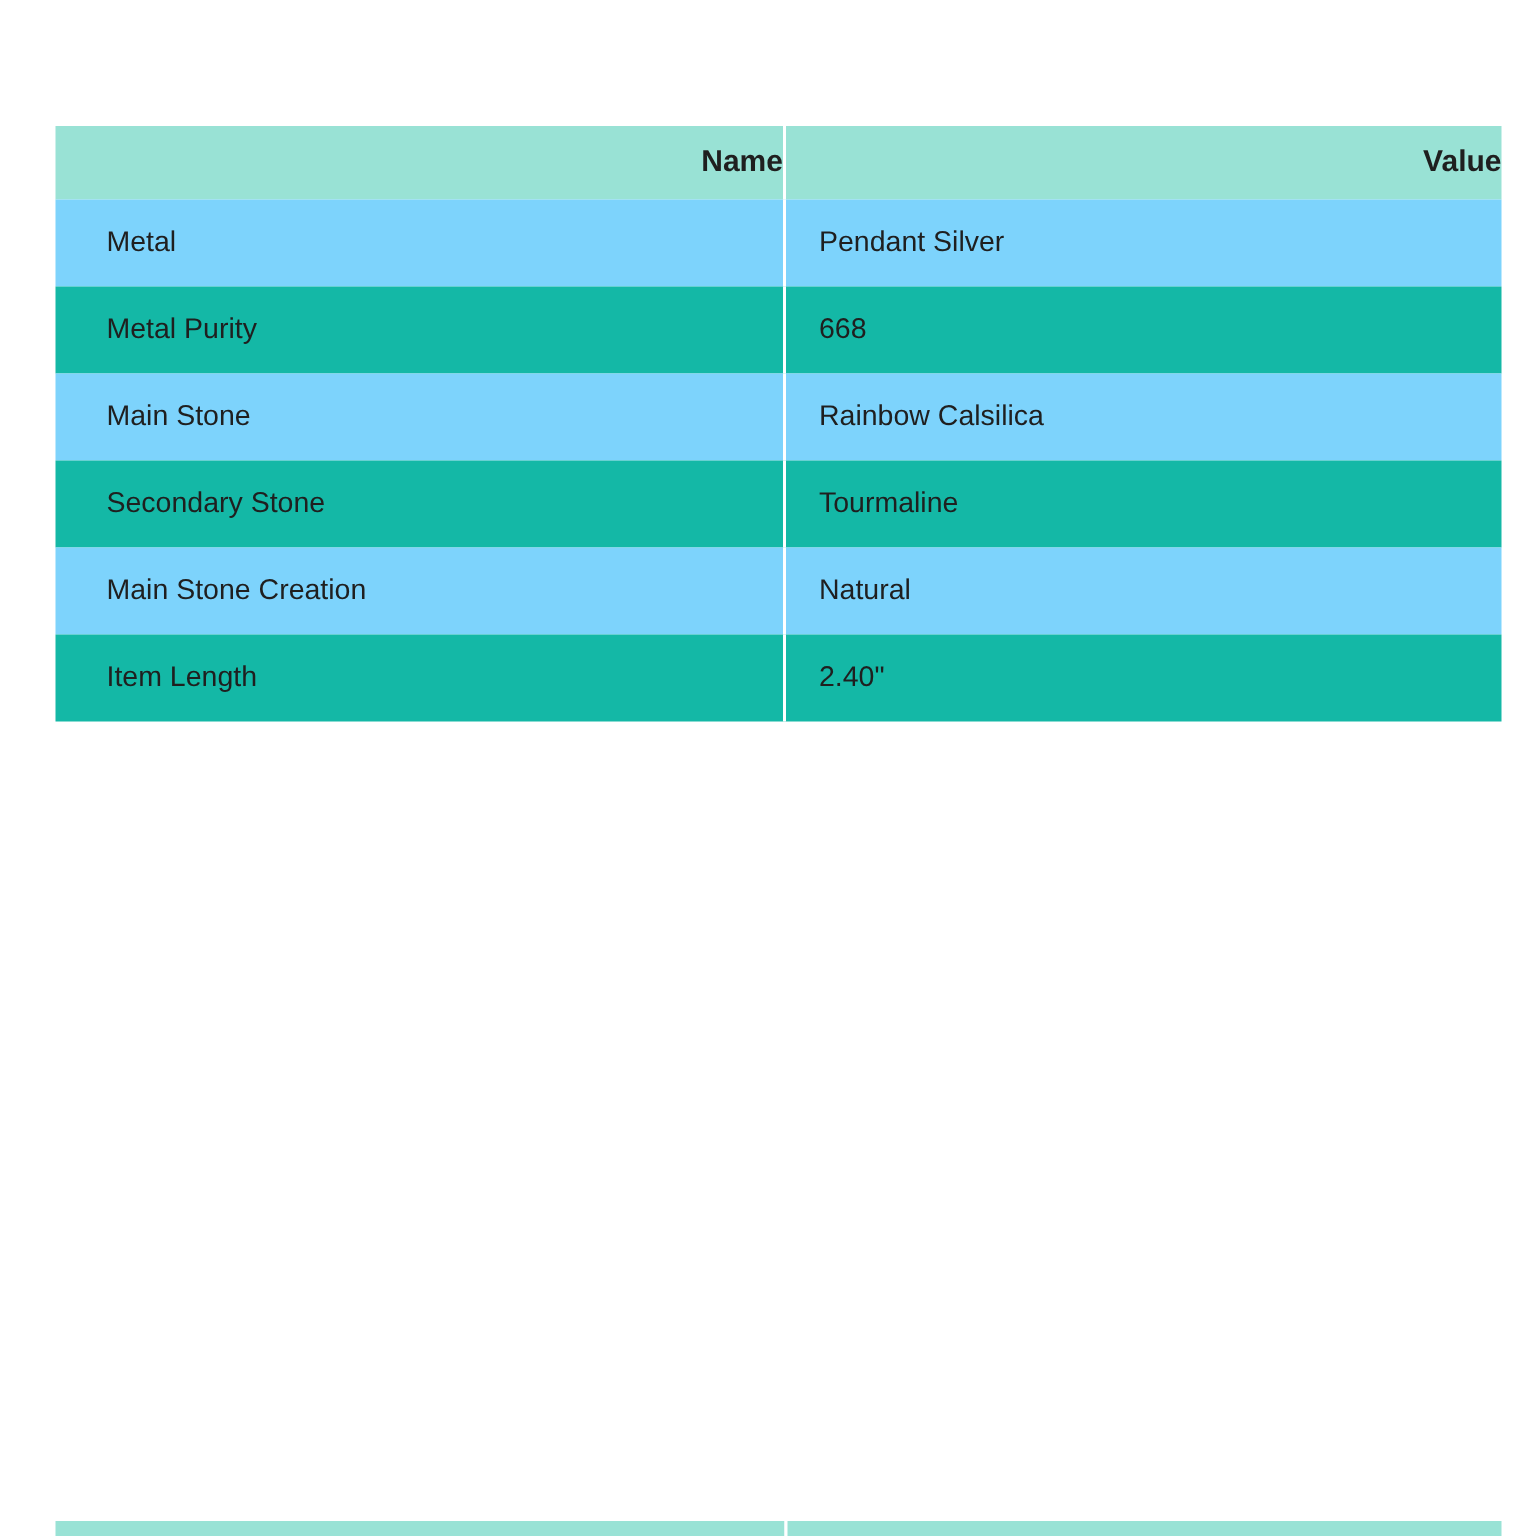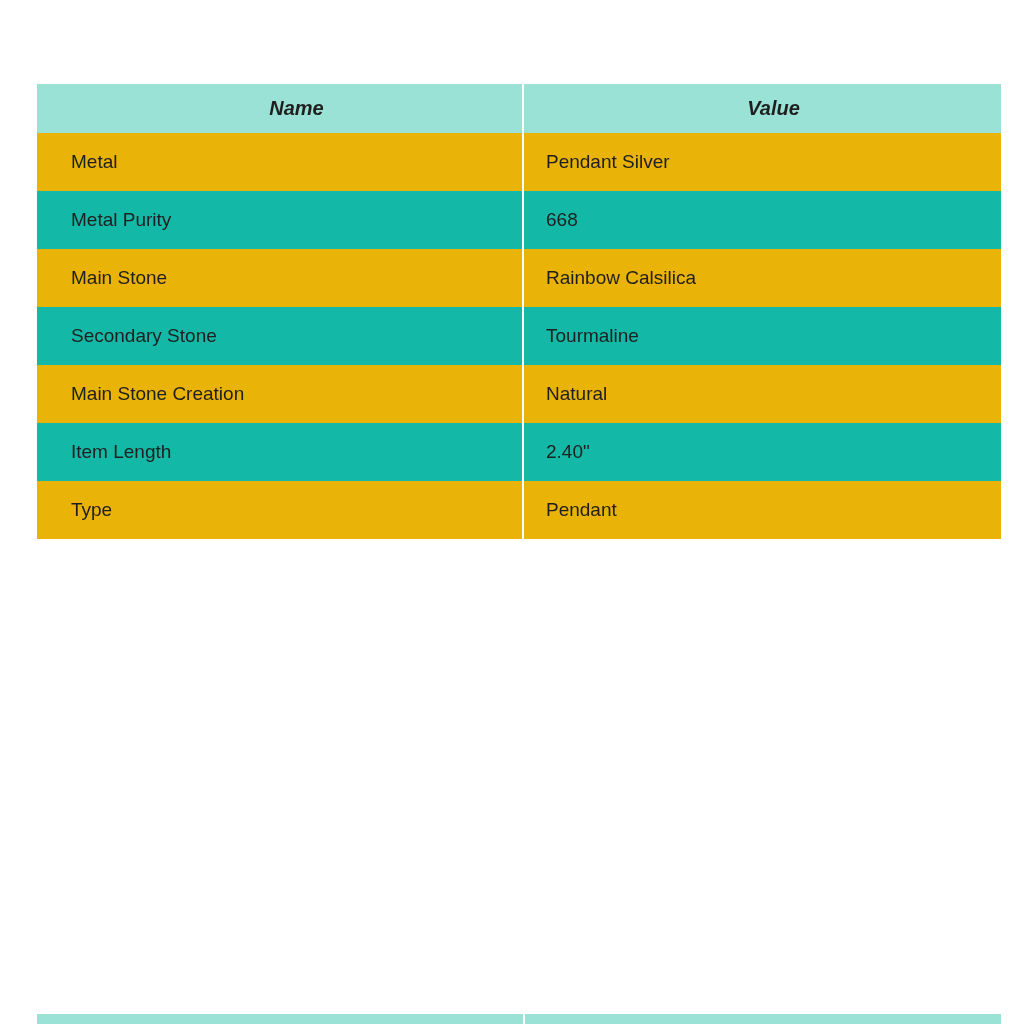--- a/index.html
+++ b/index.html
@@ -24,40 +24,39 @@
     top: 84px;
     width: 964px;
     border-collapse: collapse;
     table-layout: fixed;
   }
   table.specs col.c-name { width: 486px; }
   table.specs col.c-value { width: 478px; }
   table.specs th {
     background: #99e2d5;
     height: 49px;
-    text-align: center;
+    text-align: right;
     font-size: 20px;
     font-weight: 600;
     padding: 0 0 0 34px;
     vertical-align: middle;
-    font-style: italic;
   }
   table.specs th.value-col,
   table.specs td.value-col {
     padding-left: 22px;
     border-left: 2px solid #ffffff;
     margin-left: 16px;
   }
   table.specs td {
     height: 58px;
     font-size: 19px;
     font-weight: 400;
     padding: 0 0 0 34px;
     vertical-align: middle;
-    background: #eab308;
+    background: #7dd3fc;
   }
   table.specs tr.alt td {
     background: #14b8a6;
   }
   .partial-header {
     position: absolute;
     left: 37px;
     top: 1014px;
     width: 964px;
     height: 10px;
@@ -113,24 +112,20 @@
           <td class="value-col">Tourmaline</td>
         </tr>
         <tr>
           <td class="name-col">Main Stone Creation</td>
           <td class="value-col">Natural</td>
         </tr>
         <tr class="alt">
           <td class="name-col">Item Length</td>
           <td class="value-col">2.40"</td>
         </tr>
-        <tr>
-          <td class="name-col">Type</td>
-          <td class="value-col">Pendant</td>
-        </tr>
       </tbody>
   </table>
 
   <div class="partial-header">
     <div class="ph-cell-left"></div>
     <div class="ph-divider"></div>
     <div class="ph-cell-right"></div>
   </div>
 
 </div>

